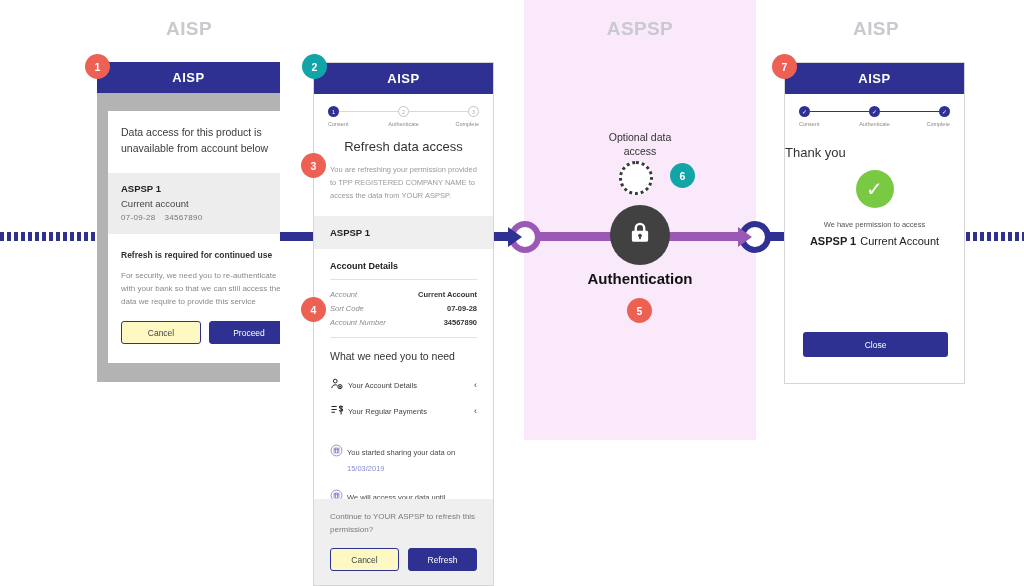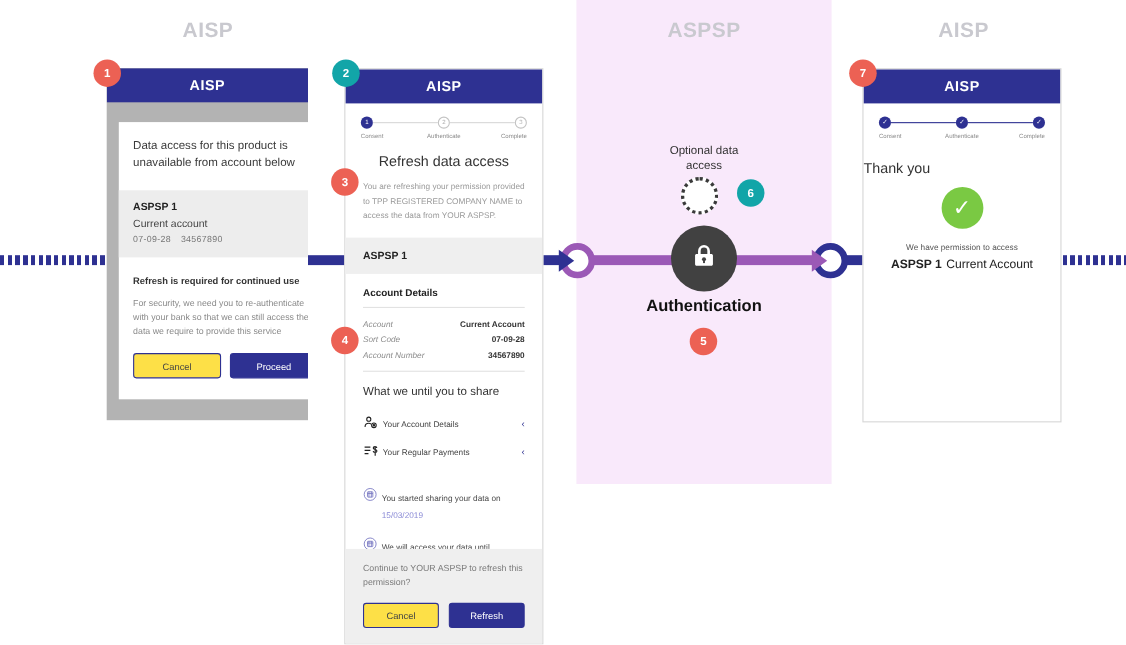--- a/index.html
+++ b/index.html
@@ -87,21 +87,21 @@
   .p1-foot { padding: 16px 13px 0 13px; }
   .p1-foot .h { font-size: 8.5px; font-weight: bold; color: #333; margin-bottom: 9px;}
   .p1-foot .p { font-size: 8px; color: #8a8a8a; line-height: 1.65; }
   .p1-btns { display: flex; gap: 8px; padding: 13px 13px 0 13px; }
 
   .btn {
     font-size: 8.5px; border-radius: 3px; height: 23px;
     display: flex; align-items: center; justify-content: center; flex: 1;
     cursor: pointer;
   }
-  .btn-outline { background: #fde047; border: 1px solid #2e3192; color: #444; }
+  .btn-outline { background: #fef9c3; border: 1px solid #2e3192; color: #444; }
   .btn-solid   { background: #2e3192; border: 1px solid #2e3192; color: #ffffff; }
 
   
   .stepper { padding: 12px 14px 4px 14px; }
   .step-row { display: flex; align-items: center; }
   .st-node { width: 11px; height: 11px; border-radius: 50%;
     display: flex; align-items: center; justify-content: center;
     font-size: 5.5px; flex: 0 0 auto; }
   .st-on  { background: #2e3192; color: #fff; }
   .st-off { background: #ffffff; border: 1px solid #c3c3c3; color: #b0b0b0; }
@@ -276,21 +276,21 @@
         <span class="k">Sort Code</span>
         <span class="v">07-09-28</span>
       </div>
       <div class="kv">
         <span class="k">Account Number</span>
         <span class="v">34567890</span>
       </div>
     </div>
     <div class="p2-divider"></div>
 
-    <div class="p2-share-title">What we until you to share</div>
+    <div class="p2-share-title">What we need you to need</div>
 
     <div class="share-row">
       <span class="ic">
         <svg width="14" height="14" viewBox="0 0 24 24" fill="none" stroke="#222" stroke-width="1.7">
           <circle cx="9" cy="7" r="3.2"></circle>
           <path d="M3.2 19c0-3.4 2.7-5.6 5.8-5.6 1.3 0 2.5.4 3.5 1"></path>
           <circle cx="17" cy="16.5" r="3.6"></circle>
           <circle cx="17" cy="16.5" r="1.1" fill="#222"></circle>
         </svg>
       </span>
@@ -386,20 +386,21 @@
         <span>Complete</span>
       </div>
     </div>
 
     <div class="p3-title">Thank you</div>
     <div class="p3-check">✓</div>
     <div class="p3-perm">We have permission to access</div>
     <div class="p3-acct">
       <b>ASPSP 1</b><span>Current Account</span>
     </div>
+    <div class="p3-close">Close</div>
   </div>
 
   <div class="badge badge-red" id="badge1">1</div>
   <div class="badge badge-teal" id="badge2">2</div>
   <div class="badge badge-red" id="badge3">3</div>
   <div class="badge badge-red" id="badge4">4</div>
   <div class="badge badge-red" id="badge5">5</div>
   <div class="badge badge-teal" id="badge6">6</div>
   <div class="badge badge-red" id="badge7">7</div>
 

